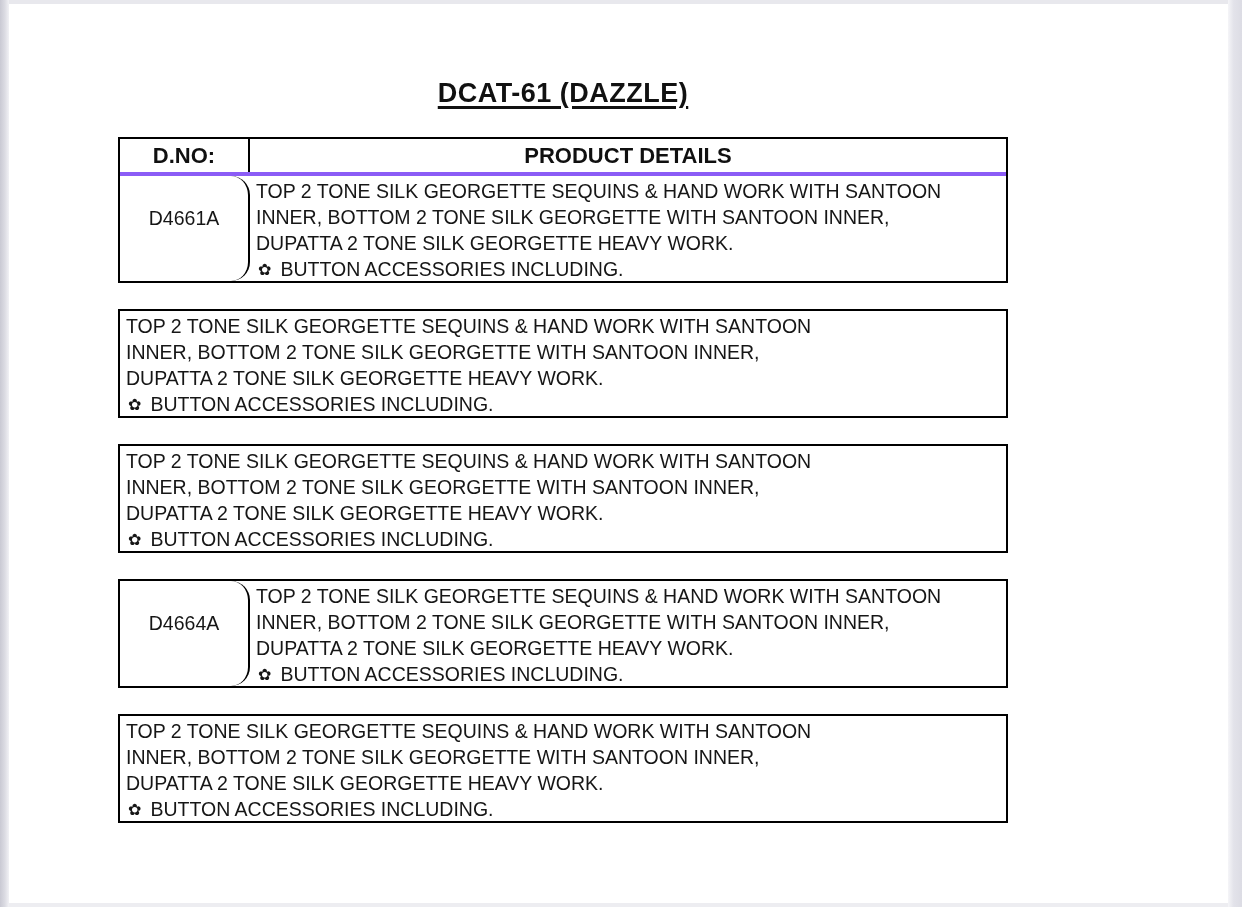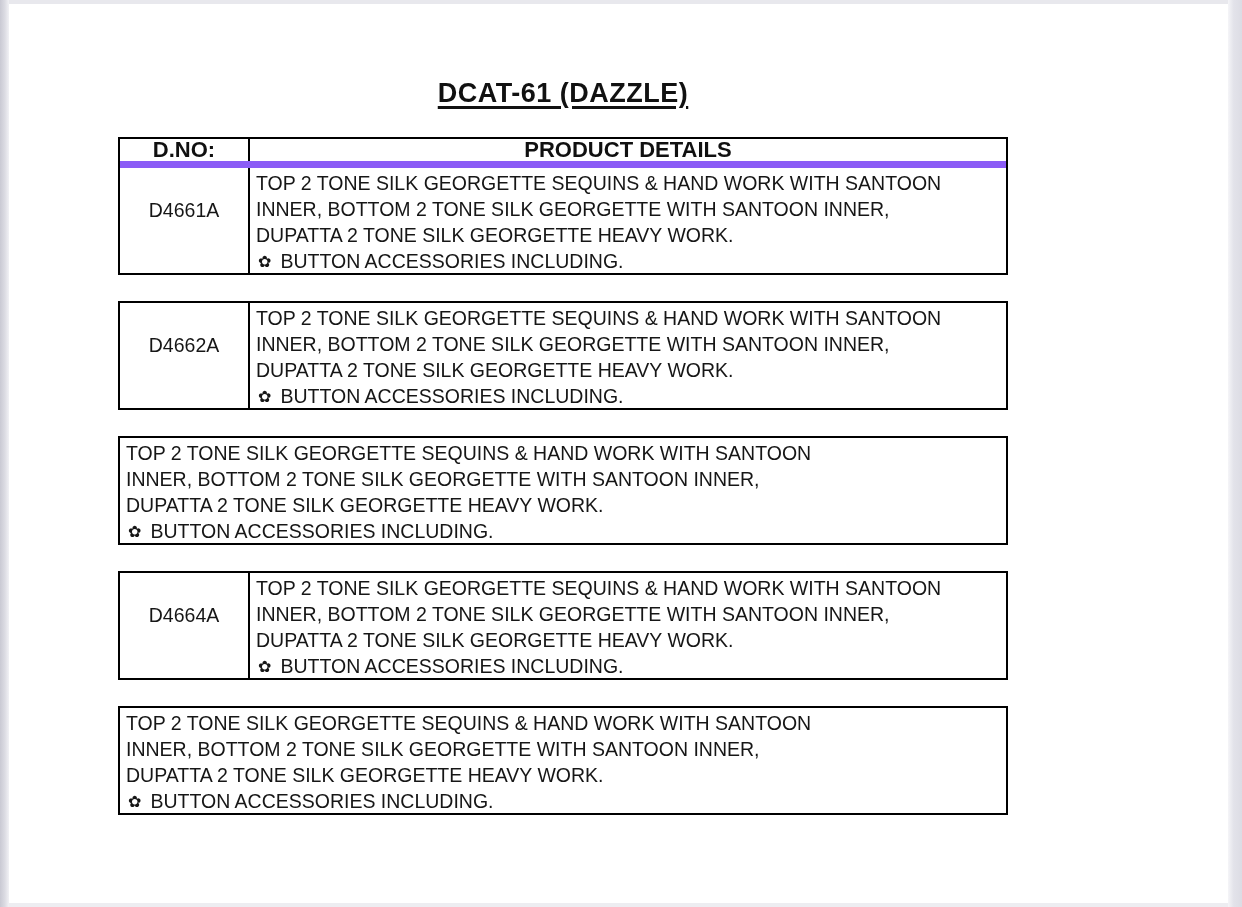--- a/index.html
+++ b/index.html
@@ -33,37 +33,38 @@
     margin-bottom: 28px;
     color: #111;
   }
 
   .table {
     border: 2px solid #000;
     background: #fff;
   }
   .table.standalone { margin-top: 26px; }
 
-  .thead { display: flex; border-bottom: 7px solid #8b5cf6; height: 29px; }
+  .thead { display: flex; border-bottom: 4px solid #8b5cf6; height: 37px; }
   .th {
     font-weight: bold;
     font-size: 22px;
     display: flex; align-items: center; justify-content: center;
     color: #101010;
   }
   .th-dno { width: 130px; border-right: 2px solid #000; }
   .th-details { flex: 1; }
 
   .trow { display: flex; height: 105px; }
   .td-dno {
     width: 130px;
     border-right: 2px solid #000;
     display: flex; align-items: center; justify-content: center;
     font-size: 19.5px;
     padding-bottom: 20px; 
+    border-radius: 19px;
   }
   .td-details {
     flex: 1;
     padding: 2px 16px 0 6px;
     font-size: 19.5px;
     line-height: 26px;
   }
   .desc-line { white-space: nowrap; }
   .bullet-line { display: flex; align-items: center; margin-top: 0px; }
   .bullet {
@@ -101,21 +102,20 @@
         <span class="bullet-text">BUTTON ACCESSORIES INCLUDING.</span>
       </div>
     </div>
   </div>
 </div>
     </div>
 
     <div id="more-rows">
         <div class="table standalone">
   <div class="trow">
-    <div class="td-dno">D4662A</div>
     <div class="td-details">
       <div class="desc">
                 <div class="desc-line">TOP 2 TONE SILK GEORGETTE SEQUINS &amp; HAND WORK WITH SANTOON</div>
                 <div class="desc-line">INNER, BOTTOM 2 TONE SILK GEORGETTE WITH SANTOON INNER,</div>
                 <div class="desc-line">DUPATTA 2 TONE SILK GEORGETTE HEAVY WORK.</div>
               </div>
       <div class="bullet-line">
         <span class="bullet">✿</span>
         <span class="bullet-text">BUTTON ACCESSORIES INCLUDING.</span>
       </div>

